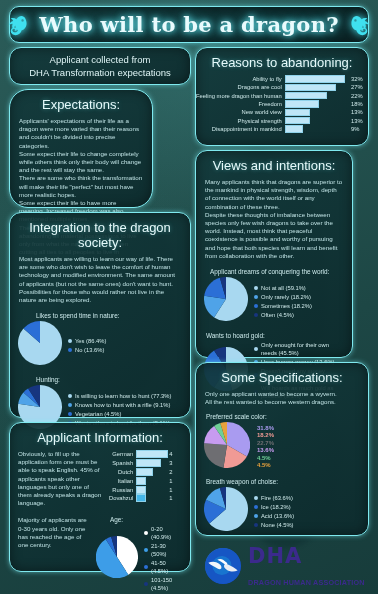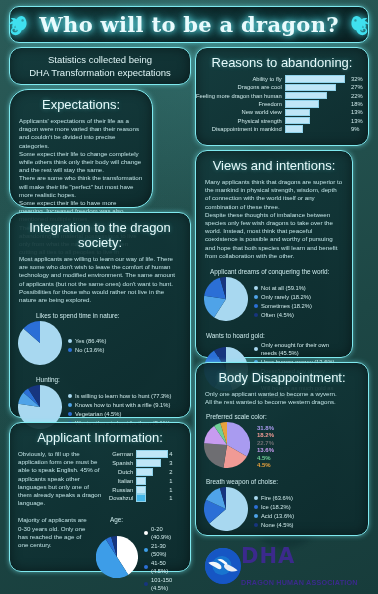--- a/index.html
+++ b/index.html
@@ -88,21 +88,21 @@
 
   .lang-tbl td{font-size:5.8px;}
   .lang-bar{height:6px;background:#bfe6f7;border:.5px solid #8fd2ea;}
   .lang-bar.hl{background:#45b6e8;}
 
   .sc-wrap{display:flex;align-items:center;gap:7px;padding:0 8px;}
   .sc-legend{display:flex;flex-direction:column;line-height:7.5px;}
   .sc-legend span{font-size:6px;font-weight:bold;}
 
   
-  #logo{position:absolute;left:205px;top:546px;display:flex;align-items:center;}
+  #logo{position:absolute;left:205px;top:546px;display:flex;align-items:center;gap:7px;}
   #logo-circle{width:36px;height:36px;border-radius:50%;
     background:radial-gradient(circle at 38% 35%,#2f8fe0,#1448b8 70%,#0e2f8a);
     position:relative;overflow:hidden;flex:0 0 auto;}
   #logo-txt{display:flex;flex-direction:column;line-height:1;}
   #logo-dha{font-size:21px;font-weight:bold;color:#3b2a8c;letter-spacing:1px;
     font-family:"DejaVu Sans", sans-serif;}
   #logo-sub{font-size:7.2px;font-weight:bold;color:#3b2a8c;letter-spacing:.2px;margin-top:12px;}
 </style>
 </head>
 <body>
@@ -118,21 +118,21 @@
   <svg class="dragon-ico" viewBox="0 0 64 64">
     <path fill="#3fe0ef" d="M46 10c-6 0-10 4-13 8-4-3-9-4-14-2 3 1 5 3 6 6-5 1-9 5-10 10 3-2 6-3 9-3-2 4-2 9 1 13 1-4 3-7 6-9 0 5 2 9 6 12-1 3-4 5-7 5-4 0-7-2-7-5 0-2 2-4 4-4 1 0 3 1 3 2 0 1-1 2-2 2 2 2 6 1 6-2 0-3-3-5-6-5-5 0-9 4-9 9 0 6 6 10 12 10 7 0 13-5 15-12 7-2 12-9 12-17 0-9-5-18-12-18zm2 14a3 3 0 110-6 3 3 0 010 6z"></path>
   </svg>
   <div id="title-text">Who will to be a dragon?</div>
   <svg class="dragon-ico" viewBox="0 0 64 64" style="transform:scaleX(-1)">
     <path fill="#3fe0ef" d="M46 10c-6 0-10 4-13 8-4-3-9-4-14-2 3 1 5 3 6 6-5 1-9 5-10 10 3-2 6-3 9-3-2 4-2 9 1 13 1-4 3-7 6-9 0 5 2 9 6 12-1 3-4 5-7 5-4 0-7-2-7-5 0-2 2-4 4-4 1 0 3 1 3 2 0 1-1 2-2 2 2 2 6 1 6-2 0-3-3-5-6-5-5 0-9 4-9 9 0 6 6 10 12 10 7 0 13-5 15-12 7-2 12-9 12-17 0-9-5-18-12-18zm2 14a3 3 0 110-6 3 3 0 010 6z"></path>
   </svg>
 </div>
 
 <div class="panel p-stats">
-  <div>Statistics collected being</div>
+  <div>Applicant collected from</div>
   <div>DHA Transformation expectations</div>
 </div>
 
 <div class="panel p-exp">
   <div class="p-head">Expectations:</div>
   <div class="p-body-txt">
       <p>Applicants' expectations of their life as a dragon were more varied than their reasons and couldn't be divided into precise categories.</p>
       <p>Some expect their life to change completely while others think only their body will change and the rest will stay the same.</p>
       <p>There are some who think the transformation will make their life "perfect" but most have more realistic hopes.</p>
       <p>Some expect their life to have more meaning. Increased freedom was also mentioned multiple times.</p>
@@ -394,21 +394,21 @@
         </div>
         <div class="leg-item">
           <span class="dot" style="background: rgb(23, 53, 127);"></span>
           <span>Will hoards as much gold as possible (9.1%)</span>
         </div>
       </div>
   </div>
 </div>
 
 <div class="panel p-body">
-  <div class="p-head">Body Disappointment:</div>
+  <div class="p-head">Some Specifications:</div>
   <div class="p-body-txt" style="text-align:left">
       <p>Only one applicant wanted to become a wyvern.</p>
       <p>All the rest wanted to become western dragons.</p>
     </div>
   <div class="sub-label" style="margin-top:7px;padding-left:10px">Preferred scale color:</div>
   <div class="sc-wrap">
     <div><svg width="46" height="46" viewBox="0 0 46 46">
           <path d="M 23 23 L 23.00 0.00 A 23 23 0 0 1 42.89 34.54 Z" fill="#a99bf0"></path>
           <path d="M 23 23 L 42.89 34.54 A 23 23 0 0 1 19.45 45.72 Z" fill="#f09a95"></path>
           <path d="M 23 23 L 19.45 45.72 A 23 23 0 0 1 0.07 21.14 Z" fill="#6e6e72"></path>

